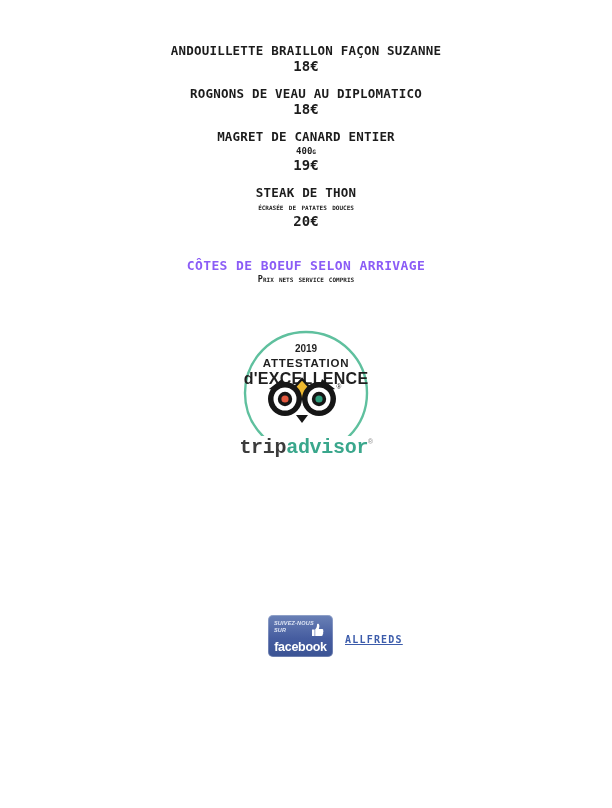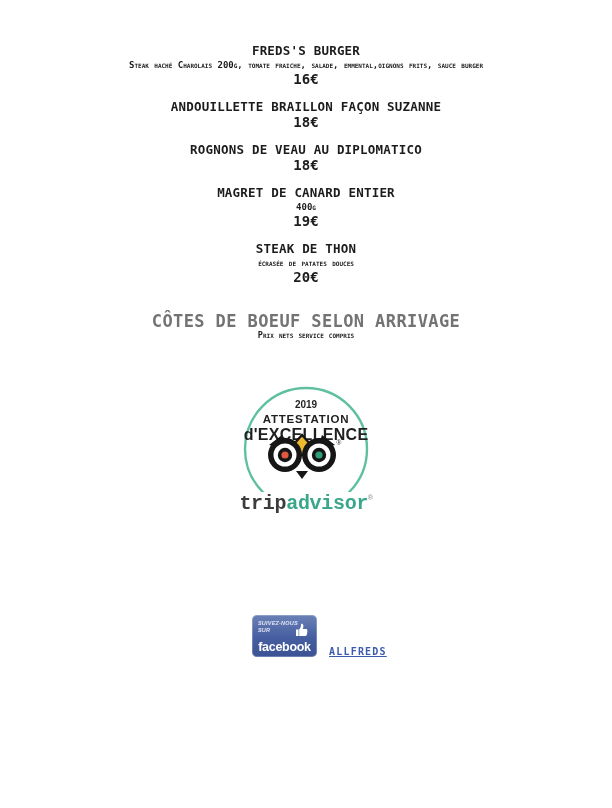--- a/index.html
+++ b/index.html
@@ -6,21 +6,21 @@
   .page{
     position:relative;width:612px;height:808px;margin:0 auto;
     background:#ffffff;color:#1c1c1c;overflow:hidden;
     font-family:"DejaVu Sans Mono","Liberation Mono",monospace;
   }
   .menu{position:absolute;top:0;left:0;width:612px;padding-top:43px;text-align:center;}
   .menu-item{margin-bottom:12px;}
   .item-title{font-size:12.5px;font-weight:bold;line-height:16px;letter-spacing:.2px;white-space:nowrap;}
   .item-desc{font-size:9px;font-weight:bold;font-variant:small-caps;line-height:13px;white-space:nowrap;}
   .item-price{font-size:14px;font-weight:bold;line-height:15px;}
-  .notice{margin-top:28px;color:#737373;font-weight:bold;font-size:17px;line-height:17px;letter-spacing:.4px;}
+  .notice{margin-top:28px;color:#8b5cf6;font-weight:bold;font-size:13px;line-height:17px;letter-spacing:.4px;}
   .footer-note{font-size:8.5px;font-weight:bold;font-variant:small-caps;line-height:10px;}
 
   
   .ta-badge{position:relative;width:140px;height:140px;margin:42px auto 0;}
   .ta-badge svg{position:absolute;top:0;left:0;}
   .ta-badge svg text{font-family:"Liberation Sans","DejaVu Sans",sans-serif;fill:#1f1f1f;}
   .ta-year{font-size:10px;font-weight:bold;}
   .ta-line1{font-size:11.5px;font-weight:bold;letter-spacing:.8px;}
   .ta-line2{font-size:16px;font-weight:bold;letter-spacing:.3px;}
   .ta-reg{font-size:6.5px;fill:#555;}
@@ -28,21 +28,21 @@
     position:absolute;top:110px;left:50%;transform:translateX(-50%);
     background:#ffffff;padding:0 4px;white-space:nowrap;
     font-family:Liberation Mono, monospace;
     font-size:20px;font-weight:bold;letter-spacing:-.3px;
   }
   .ta-trip{color:#3c3c3c;}
   .ta-advisor{color:#3aa78c;}
   .ta-wm-reg{color:#999;font-size:8px;vertical-align:9px;font-weight:normal;}
 
   
-  .social{position:absolute;top:615px;left:252px;display:flex;align-items:flex-end;}
+  .social{position:absolute;top:615px;left:268px;display:flex;align-items:flex-start;}
   .fb-badge{
     position:relative;width:65px;height:42px;border-radius:5px;
     background:linear-gradient(180deg,#6a81b6 0%,#465da0 55%,#3b5394 100%);
     box-shadow:inset 0 0 0 1px rgba(255,255,255,.25);
     font-family:"Liberation Sans","DejaVu Sans",sans-serif;cursor:pointer;
   }
   .fb-follow{
     position:absolute;top:5px;left:6px;color:#dfe6f5;
     font-size:5.5px;font-weight:bold;font-style:italic;line-height:7px;letter-spacing:.2px;
   }
@@ -56,25 +56,20 @@
     font-size:10px;font-weight:bold;letter-spacing:1.2px;text-decoration:underline;
   }
 </style>
 </head>
 <body>
 
 <div class="page">
 
   <div class="menu">
 
-    <div class="menu-item">
-      <div class="item-title">FREDS'S BURGER</div>
-      <div class="item-desc">Steak haché Charolais 200g, tomate fraiche, salade, emmental,oignons frits, sauce burger</div>
-      <div class="item-price">16€</div>
-    </div>
 
     <div class="menu-item">
       <div class="item-title">ANDOUILLETTE BRAILLON FAÇON SUZANNE</div>
       <div class="item-price">18€</div>
     </div>
 
     <div class="menu-item">
       <div class="item-title">ROGNONS DE VEAU AU DIPLOMATICO</div>
       <div class="item-price">18€</div>
     </div>

